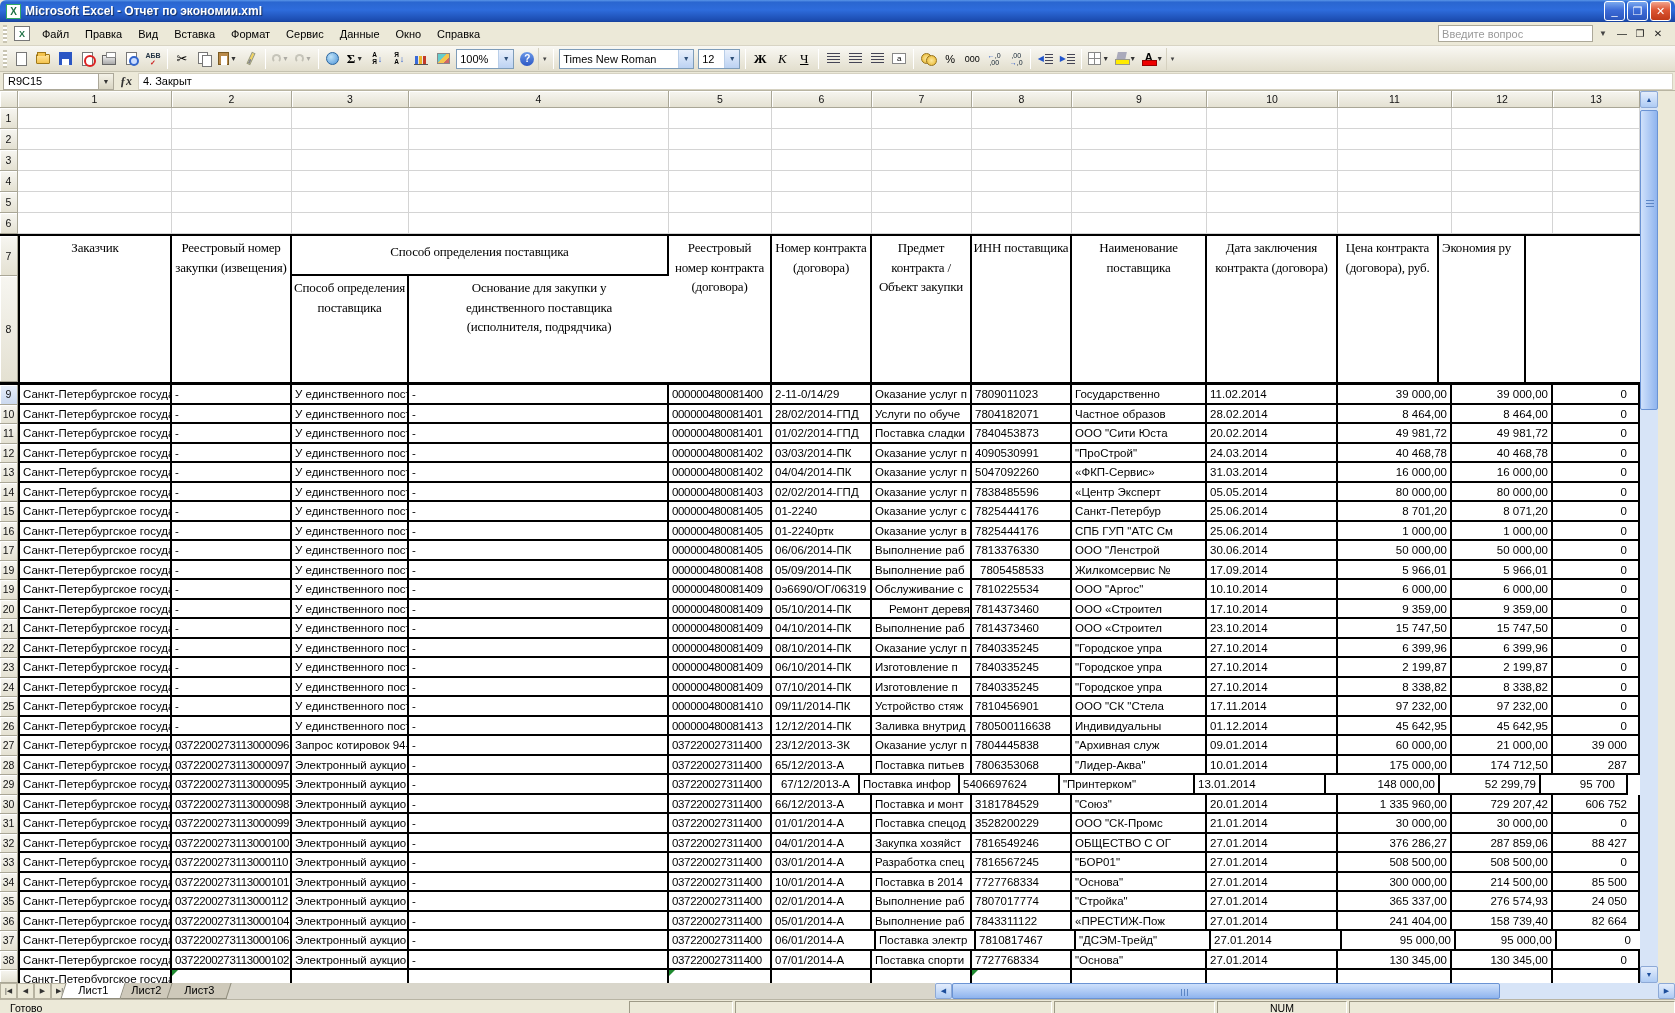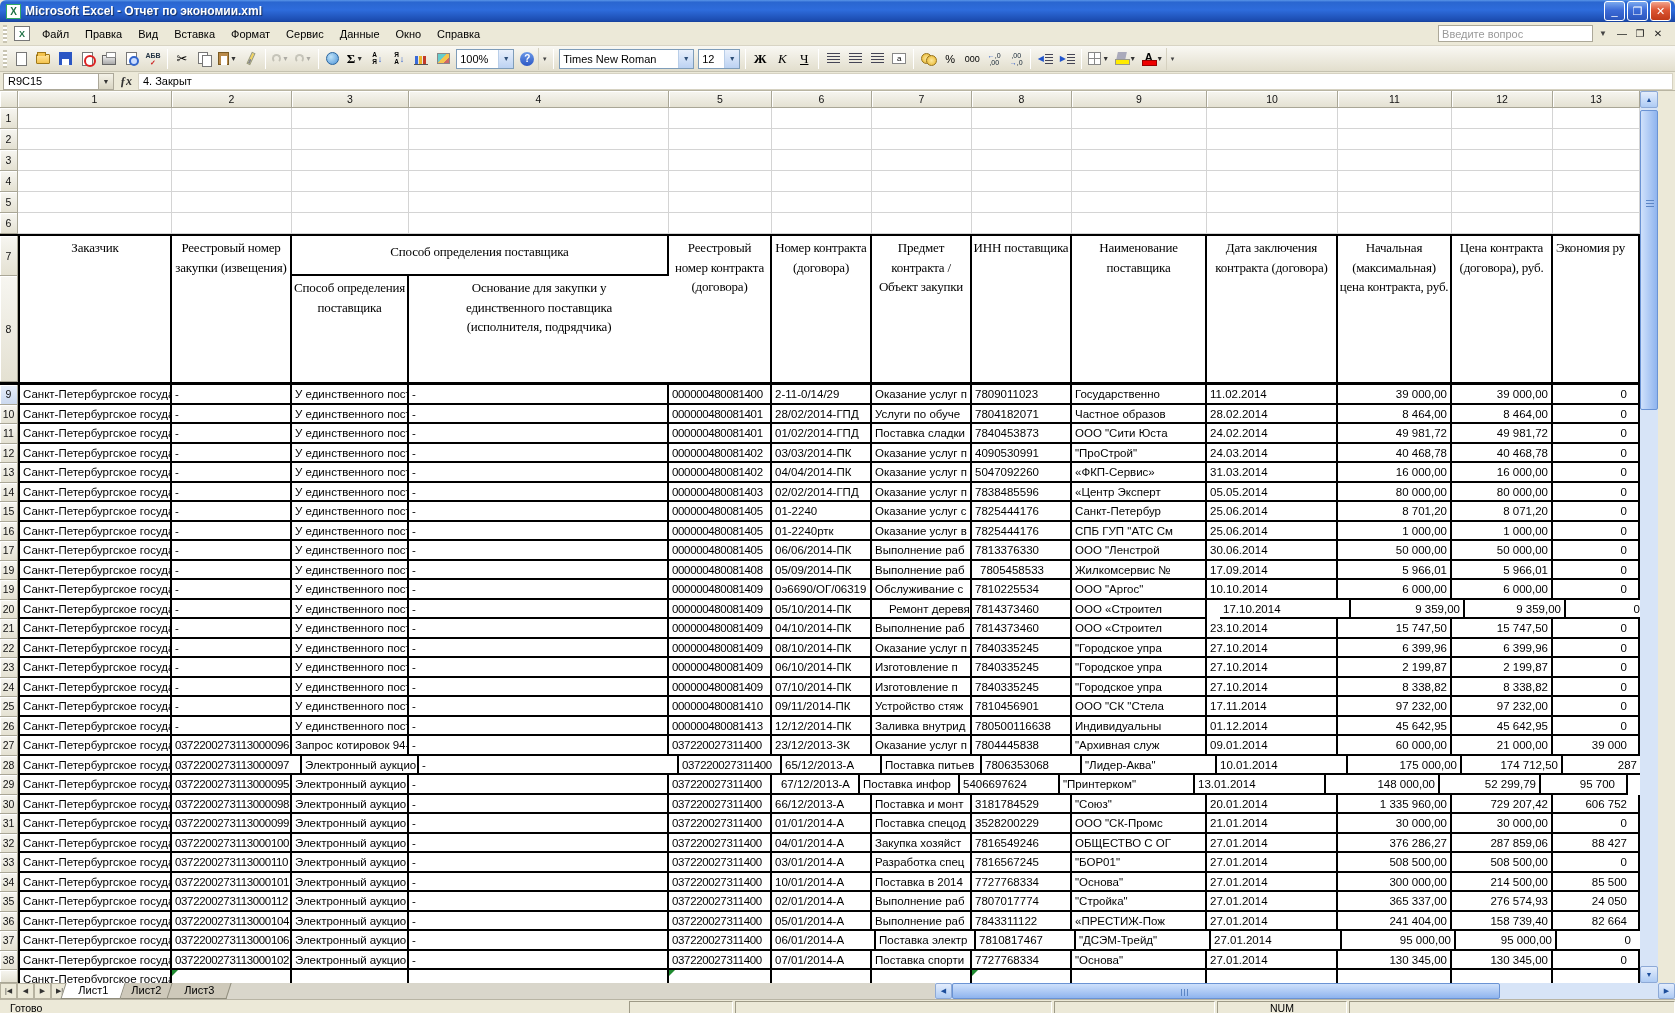--- a/index.html
+++ b/index.html
@@ -506,21 +506,20 @@
                 <div style="max-width: 152px; margin: 0px auto;">Основание для закупки у единственного поставщика (исполнителя, подрядчика)</div>
               </div>
             </div>
           </div>
           <div class="hcell" style="width: 103px; height: 146px;">Реестровый номер контракта (договора)</div>
           <div class="hcell" style="width: 100px; height: 146px;">Номер контракта (договора)</div>
           <div class="hcell" style="width: 100px; height: 146px;">Предмет контракта / Объект закупки</div>
           <div class="hcell" style="width: 100px; height: 146px;">ИНН поставщика</div>
           <div class="hcell" style="width: 135px; height: 146px;">Наименование поставщика</div>
           <div class="hcell" style="width: 131px; height: 146px;">Дата заключения контракта (договора)</div>
-          <div class="hcell" style="width: 114px; height: 146px;">Начальная (максимальная) цена контракта, руб.</div>
           <div class="hcell" style="width: 101px; height: 146px;">Цена контракта (договора), руб.</div>
           <div class="hcell" style="width: 87px; height: 146px; text-align: left; white-space: nowrap; padding-left: 3px;">Экономия ру</div>
         </div>
         <div class="drow">
           <div class="hdrbase rowhdr sel">9</div>
           <div class="cell" style="width: 154px; border-left: 2px solid rgb(0, 0, 0);">Санкт-Петербургское государ</div>
           <div class="cell tight" style="width: 120px;">-</div>
           <div class="cell" style="width: 117px;">У единственного пост</div>
           <div class="cell" style="width: 260px;">-</div>
           <div class="cell tight" style="width: 103px;">000000480081400</div>
@@ -553,21 +552,21 @@
           <div class="hdrbase rowhdr">11</div>
           <div class="cell" style="width: 154px; border-left: 2px solid rgb(0, 0, 0);">Санкт-Петербургское государ</div>
           <div class="cell tight" style="width: 120px;">-</div>
           <div class="cell" style="width: 117px;">У единственного пост</div>
           <div class="cell" style="width: 260px;">-</div>
           <div class="cell tight" style="width: 103px;">000000480081401</div>
           <div class="cell" style="width: 100px;">01/02/2014-ГПД</div>
           <div class="cell" style="width: 100px;">Поставка сладки</div>
           <div class="cell" style="width: 100px;">7840453873</div>
           <div class="cell" style="width: 135px;">ООО "Сити Юста</div>
-          <div class="cell" style="width: 131px;">24.02.2014</div>
+          <div class="cell" style="width: 131px;">20.02.2014</div>
           <div class="cell num" style="width: 114px;">49 981,72</div>
           <div class="cell num" style="width: 101px;">49 981,72</div>
           <div class="cell eco" style="width: 87px;">0</div>
         </div>
         <div class="drow">
           <div class="hdrbase rowhdr">12</div>
           <div class="cell" style="width: 154px; border-left: 2px solid rgb(0, 0, 0);">Санкт-Петербургское государ</div>
           <div class="cell tight" style="width: 120px;">-</div>
           <div class="cell" style="width: 117px;">У единственного пост</div>
           <div class="cell" style="width: 260px;">-</div>
@@ -697,21 +696,21 @@
           <div class="hdrbase rowhdr">20</div>
           <div class="cell" style="width: 154px; border-left: 2px solid rgb(0, 0, 0);">Санкт-Петербургское государ</div>
           <div class="cell tight" style="width: 120px;">-</div>
           <div class="cell" style="width: 117px;">У единственного пост</div>
           <div class="cell" style="width: 260px;">-</div>
           <div class="cell tight" style="width: 103px;">000000480081409</div>
           <div class="cell" style="width: 100px;">05/10/2014-ПК</div>
           <div class="cell" style="width: 100px; padding-left: 17px;">Ремонт деревян</div>
           <div class="cell" style="width: 100px;">7814373460</div>
           <div class="cell" style="width: 135px;">ООО «Строител</div>
-          <div class="cell" style="width: 131px; margin-left: 13px;">17.10.2014</div>
+          <div class="cell" style="width: 131px;">17.10.2014</div>
           <div class="cell num" style="width: 114px;">9 359,00</div>
           <div class="cell num" style="width: 101px;">9 359,00</div>
           <div class="cell eco" style="width: 87px;">0</div>
         </div>
         <div class="drow">
           <div class="hdrbase rowhdr">21</div>
           <div class="cell" style="width: 154px; border-left: 2px solid rgb(0, 0, 0);">Санкт-Петербургское государ</div>
           <div class="cell tight" style="width: 120px;">-</div>
           <div class="cell" style="width: 117px;">У единственного пост</div>
           <div class="cell" style="width: 260px;">-</div>
@@ -817,21 +816,21 @@
           <div class="cell" style="width: 100px;">7804445838</div>
           <div class="cell" style="width: 135px;">"Архивная служ</div>
           <div class="cell" style="width: 131px;">09.01.2014</div>
           <div class="cell num" style="width: 114px;">60 000,00</div>
           <div class="cell num" style="width: 101px;">21 000,00</div>
           <div class="cell eco" style="width: 87px;">39 000</div>
         </div>
         <div class="drow">
           <div class="hdrbase rowhdr">28</div>
           <div class="cell" style="width: 154px; border-left: 2px solid rgb(0, 0, 0);">Санкт-Петербургское государ</div>
-          <div class="cell tight" style="width: 130px;">0372200273113000097</div>
+          <div class="cell tight" style="width: 120px;">0372200273113000097</div>
           <div class="cell" style="width: 117px;">Электронный аукцион</div>
           <div class="cell" style="width: 260px;">-</div>
           <div class="cell tight" style="width: 103px;">037220027311400</div>
           <div class="cell" style="width: 100px;">65/12/2013-А</div>
           <div class="cell" style="width: 100px;">Поставка питьев</div>
           <div class="cell" style="width: 100px;">7806353068</div>
           <div class="cell" style="width: 135px;">"Лидер-Аква"</div>
           <div class="cell" style="width: 131px;">10.01.2014</div>
           <div class="cell num" style="width: 114px;">175 000,00</div>
           <div class="cell num" style="width: 101px;">174 712,50</div>

